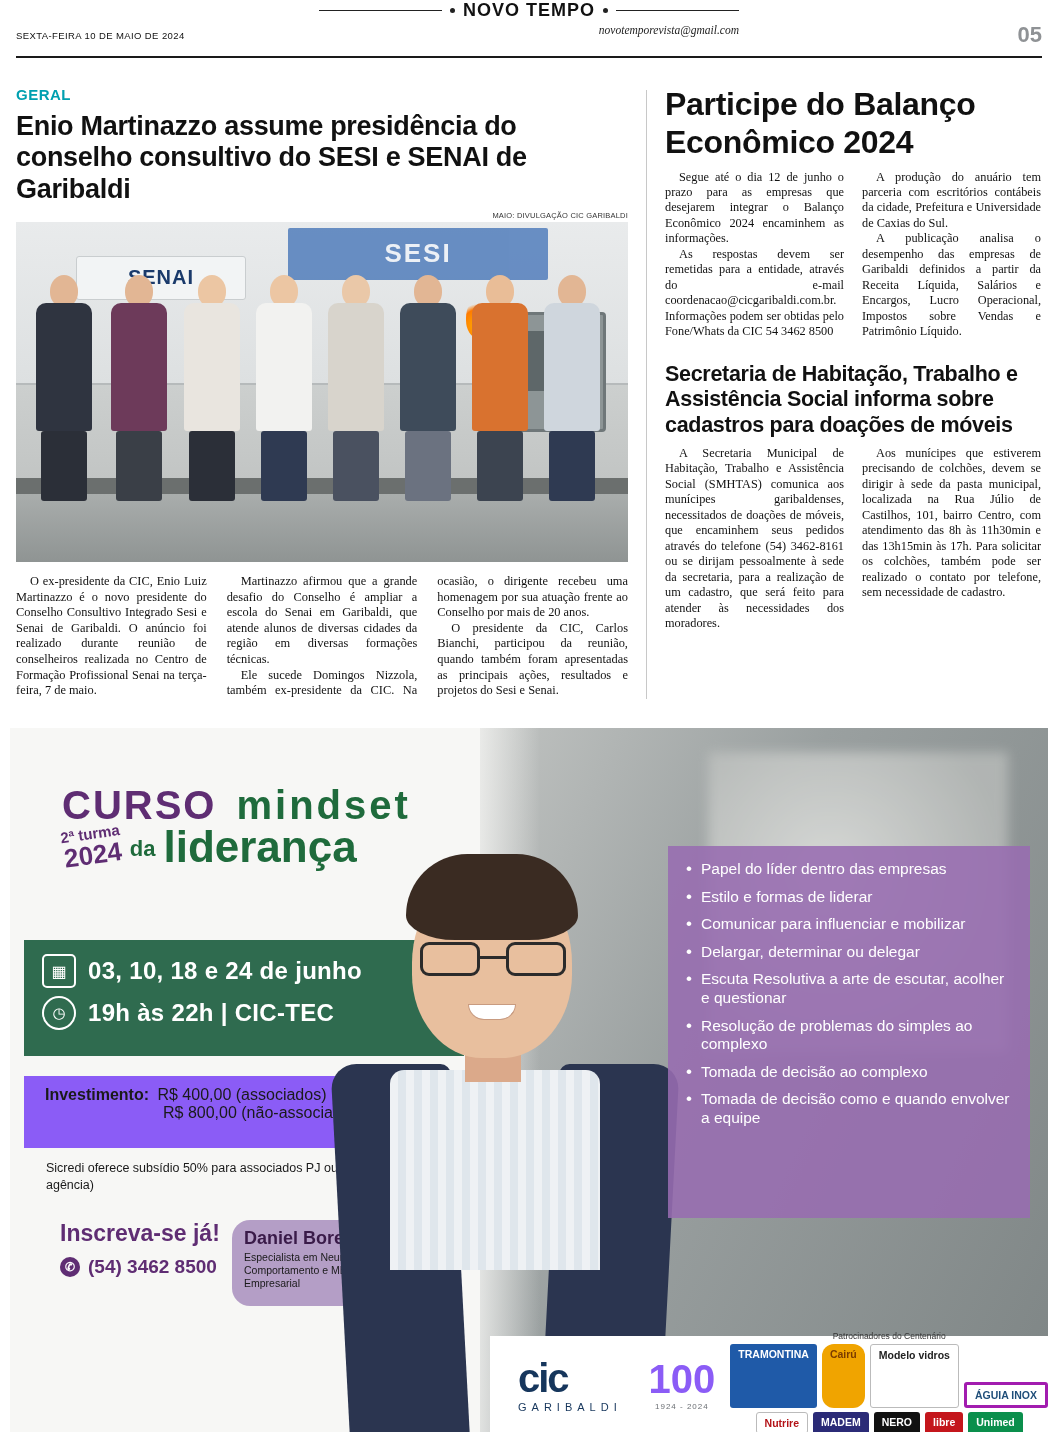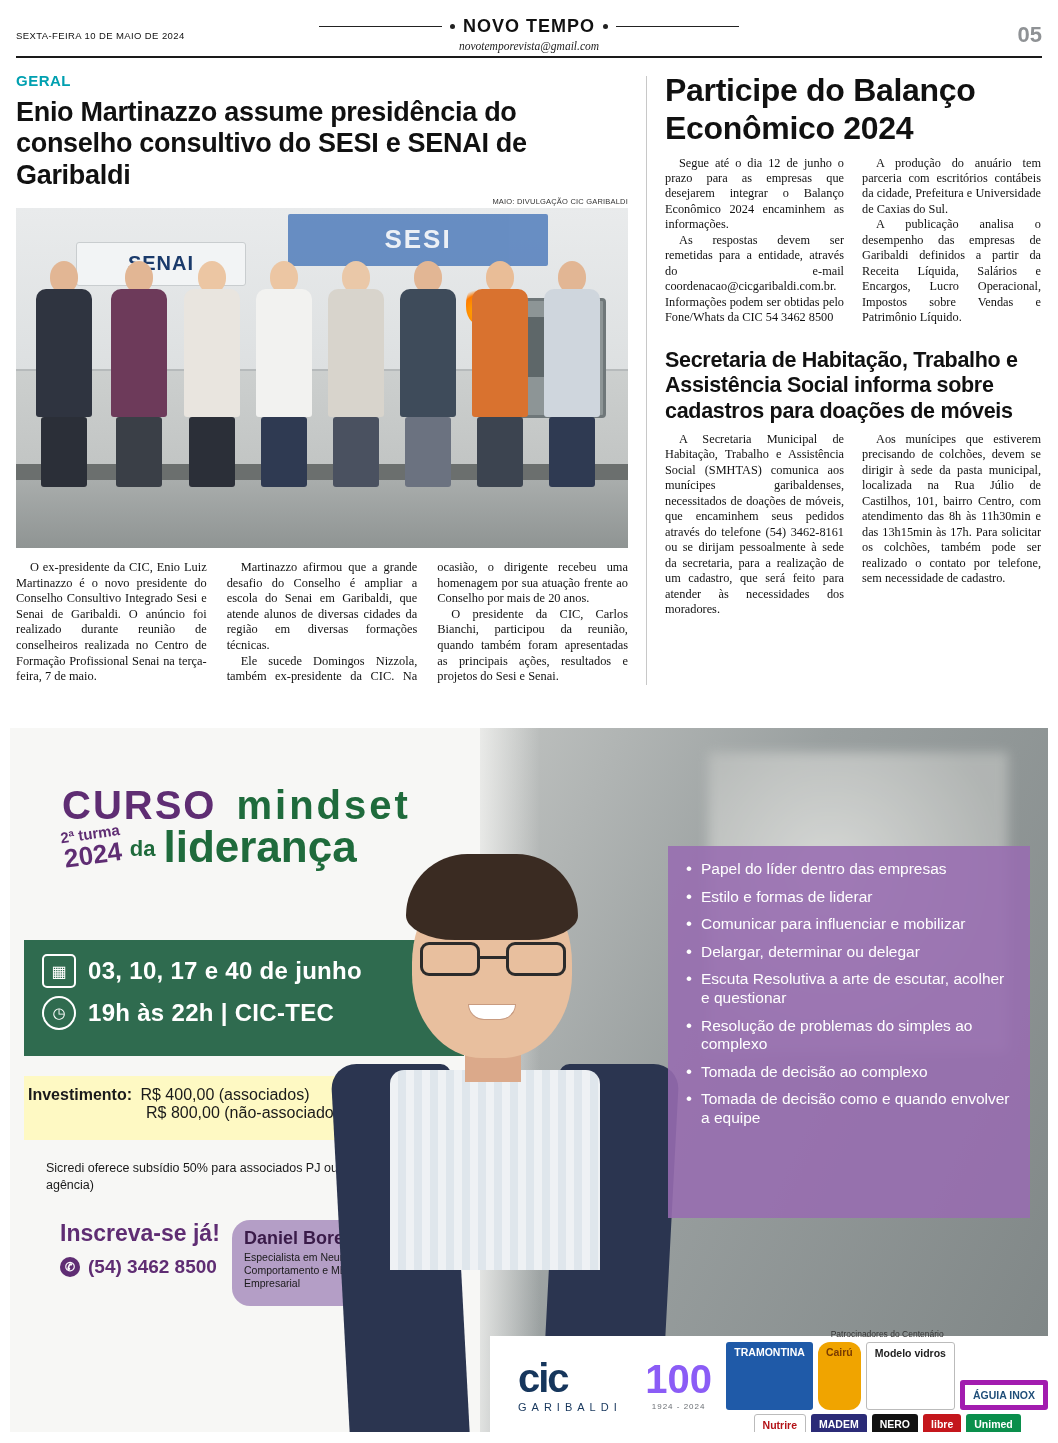--- a/index.html
+++ b/index.html
@@ -17,22 +17,22 @@
   
   .masthead {
     position: relative;
     height: 58px;
     border-bottom: 2px solid #1a1a1a;
     padding-top: 10px;
   }
   .masthead-center {
     position: absolute;
     left: 50%; transform: translateX(-50%);
-    top: 16px;
-    text-align: center;
+    top: 0;
+    text-align: right;
     width: 420px;
   }
   .masthead-title {
     font-family: "Liberation Sans", sans-serif;
     font-weight: bold;
     font-size: 18px;
     letter-spacing: 1px;
     color: #111;
   }
   .title-rule {
@@ -57,21 +57,21 @@
   }
   .masthead-page {
     position: absolute; right: 0; top: 22px;
     font-family: "Liberation Sans", sans-serif;
     font-weight: bold;
     font-size: 22px;
     color: #8f9295;
   }
 
   
-  .content { display: flex; gap: 0; margin-top: 14px; }
+  .content { display: flex; gap: 0; margin-top: 28px; }
   .left-col { width: 630px; padding-right: 18px; }
   .vrule { width: 1px; background: #c8c8c8; margin: 4px 0 0 0; }
   .right-col { width: 394px; padding-left: 18px; }
 
   .kicker {
     font-family: "Liberation Sans", sans-serif;
     font-weight: bold;
     font-size: 15px;
     color: #00a0b0;
     letter-spacing: .5px;
@@ -267,23 +267,23 @@
     width:34px; height:34px; border:2px solid #fff; border-radius:50%;
     display:flex; align-items:center; justify-content:center;
     font-size:15px; flex: 0 0 auto;
   }
   .band-text {
     font-family:"Liberation Sans", sans-serif;
     font-weight:bold; font-size:24px; letter-spacing:.3px;
   }
 
   .ad-purple-band {
-    position:absolute; left:14px; top:348px; width:440px; height:64px;
-    background:#fef9c3;
-    padding:10px 4px;
+    position:absolute; left:14px; top:348px; width:440px; height:72px;
+    background:#8b5cf6;
+    padding:10px 21px;
     color:#1a1a1a;
   }
   .invest-line { font-family:"Liberation Sans", sans-serif; font-size:16px; }
   .invest-line b { font-size:16px; }
   .invest-values { margin-left:4px; }
 
   .ad-subsidio {
     position:absolute; left:36px; top:432px; width:400px;
     font-family:"Liberation Sans", sans-serif;
     font-size:12.5px; line-height:1.35; color:#1a1a1a;
@@ -375,21 +375,21 @@
   .sponsors { flex:1; padding-left:12px; }
   .sp-title { font-family:"Liberation Sans", sans-serif; font-size:8.5px; color:#333; text-align:center; margin-bottom:3px; }
   .sp-row { display:flex; gap:5px; justify-content:center; margin-bottom:4px; }
   .sp {
     font-family:"Liberation Sans", sans-serif; font-size:10.5px; font-weight:bold;
     padding:4px 8px; border-radius:3px; color:#fff; white-space:nowrap;
   }
   .sp.tramontina { background:#1f5aa8; }
   .sp.cairu { background:#f0a400; color:#7a3b00; border-radius:12px; }
   .sp.modelo { background:#fff; color:#222; border:1px solid #bbb; }
-  .sp.agua { background:#fff; color:#1f4e79; border:5px solid #a21caf;margin-top:38px; }
+  .sp.agua { background:#fff; color:#1f4e79; border:3px solid #a21caf;margin-top:38px; }
   .sp.nutrire { background:#fff; color:#b31217; border:1px solid #bbb; }
   .sp.madem { background:#2b2b77; }
   .sp.nero { background:#111; }
   .sp.libre { background:#c4161c; }
   .sp.unimed { background:#0a8f4c; }
 </style>
 </head>
 <body>
 
 <div class="page">
@@ -511,21 +511,21 @@
           <span class="t2">2024</span>
         </span>
         <span class="da-word">da</span>
         <span class="lideranca-word">liderança</span>
       </div>
     </div>
 
     <div class="ad-green-band">
       <div class="band-row">
         <span class="ico-box">▦</span>
-        <span class="band-text">03, 10, 17 e 40 de junho</span>
+        <span class="band-text">03, 10, 18 e 24 de junho</span>
       </div>
       <div class="band-row">
         <span class="ico-round">◷</span>
         <span class="band-text">19h às 22h | CIC-TEC</span>
       </div>
     </div>
 
     <div class="ad-purple-band">
       <div class="invest-line">
         <b>Investimento:</b>

